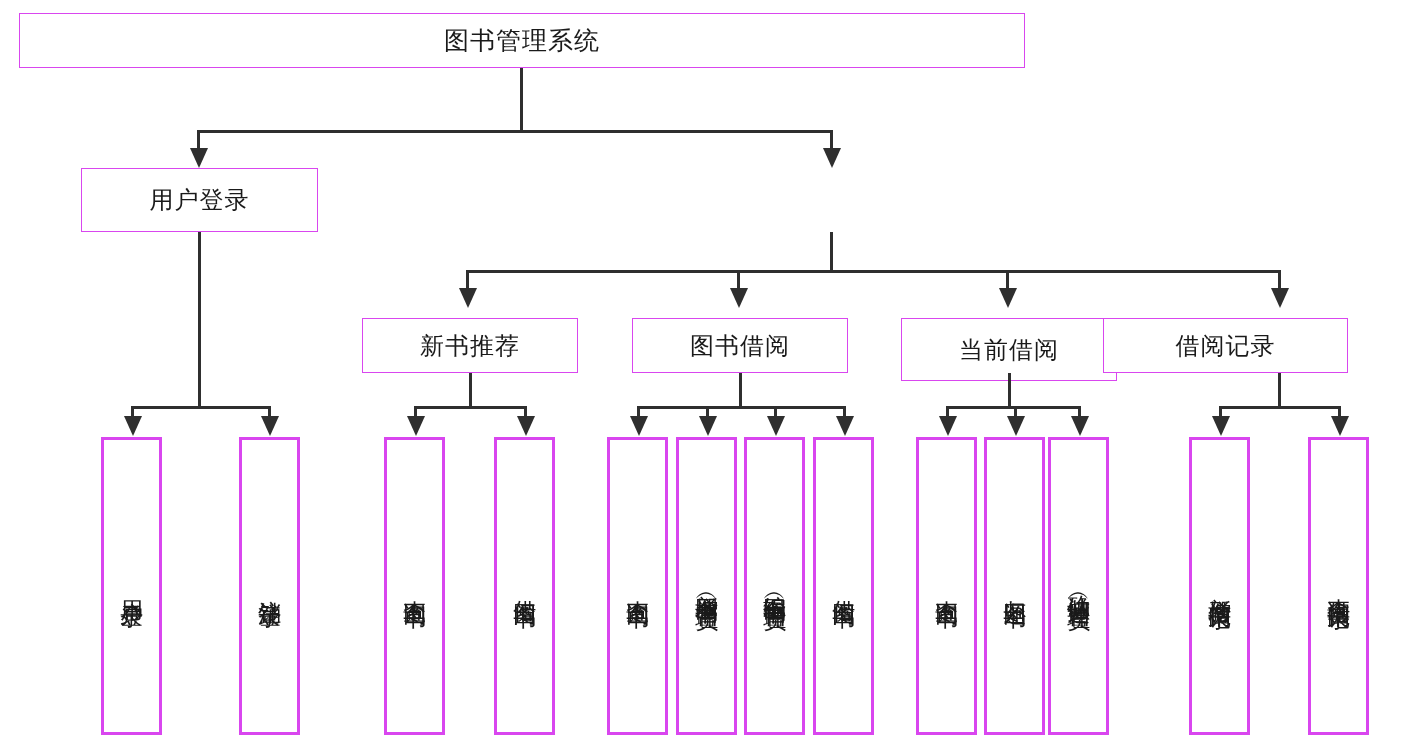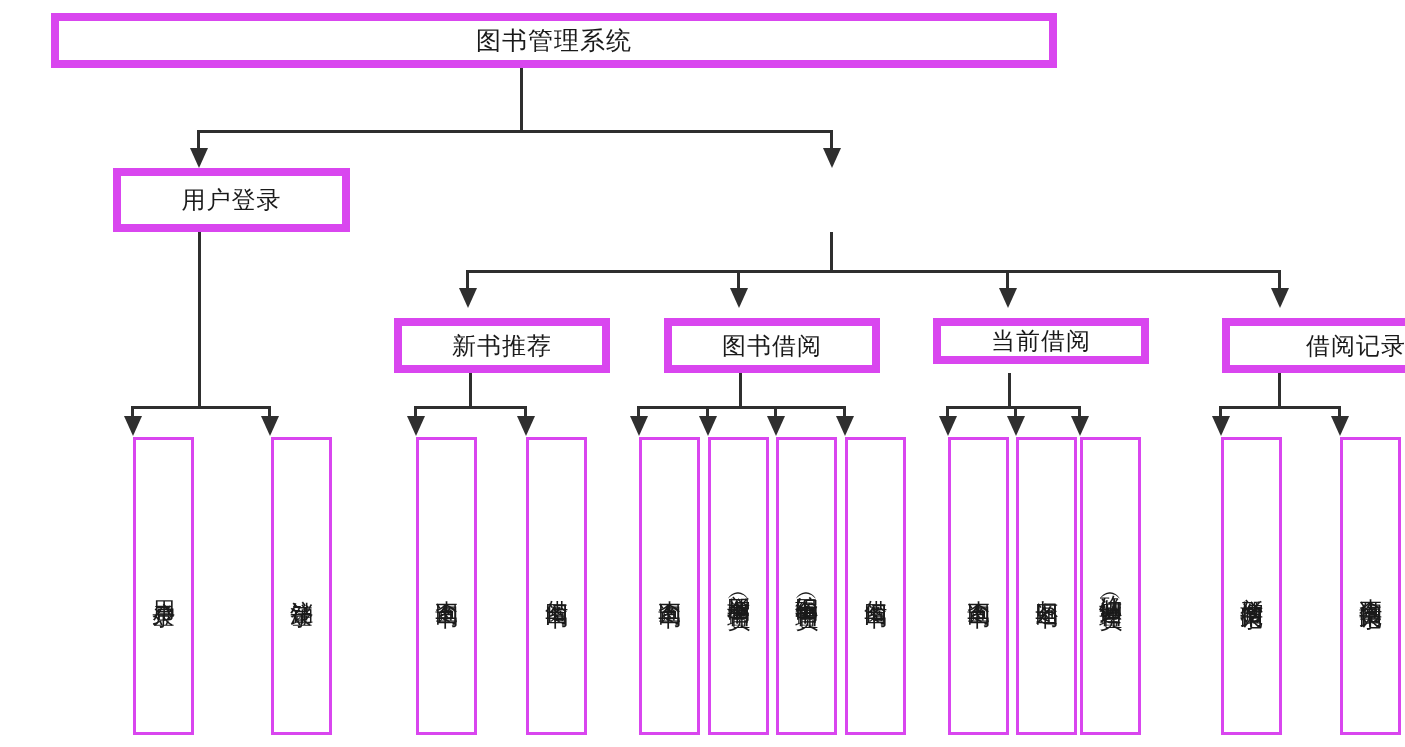--- a/index.html
+++ b/index.html
@@ -14,26 +14,25 @@
     position: relative;
     width: 1405px;
     height: 747px;
     background: #ffffff;
     overflow: hidden;
   }
   .node {
     position: absolute;
     box-sizing: border-box;
     background: #ffffff;
-    border: 8px solid #d946ef;
+    border: 1px solid #d946ef;
     display: flex;
     align-items: center;
     justify-content: center;
     color: #1a1a1a;
-    margin-left: 32px;
   }
   .node .label {
     font-size: 24px;
     line-height: 1.25;
     letter-spacing: 1px;
     white-space: nowrap;
   }
   .node.leaf {
     border-width: 3px;
   }
@@ -114,24 +113,24 @@
   <div class="arrow" style="left:999px; top:288px;"></div>
   <div class="edge v" style="left:1278px; top:270px; height:21px;"></div>
   <div class="arrow" style="left:1271px; top:288px;"></div>
 
   <div class="node" style="left:362px; top:318px; width:216px; height:55px;">
     <span class="label">新书推荐</span>
   </div>
   <div class="node" style="left:632px; top:318px; width:216px; height:55px;">
     <span class="label">图书借阅</span>
   </div>
-  <div class="node" style="left:901px; top:318px; width:216px; height:46px;">
+  <div class="node" style="left:901px; top:318px; width:216px; height:63px;">
     <span class="label">当前借阅</span>
   </div>
-  <div class="node" style="left:1190px; top:318px; width:192px; height:55px;justify-content:flex-end;">
+  <div class="node" style="left:1103px; top:318px; width:245px; height:55px;">
     <span class="label">借阅记录</span>
   </div>
 
   <div class="edge v" style="left:469px; top:373px; height:35px;"></div>
   <div class="edge h" style="left:414px; top:406px; width:113px;"></div>
   <div class="edge v" style="left:414px; top:406px; height:14px;"></div>
   <div class="arrow" style="left:407px; top:416px;"></div>
   <div class="edge v" style="left:524px; top:406px; height:14px;"></div>
   <div class="arrow" style="left:517px; top:416px;"></div>
 

